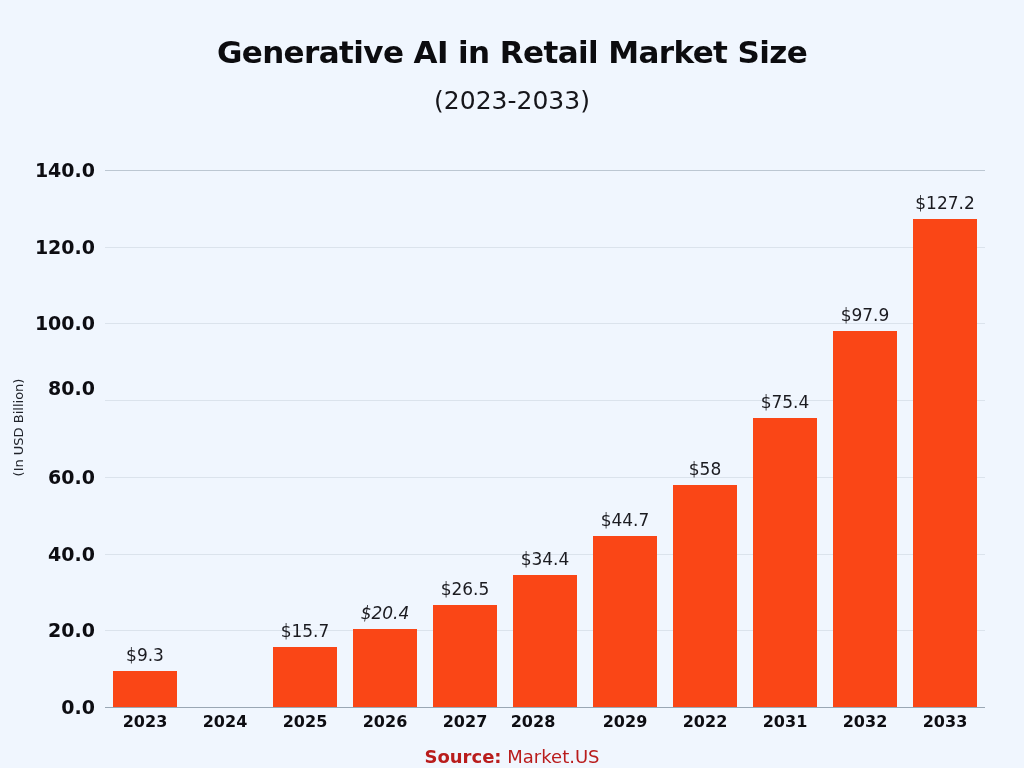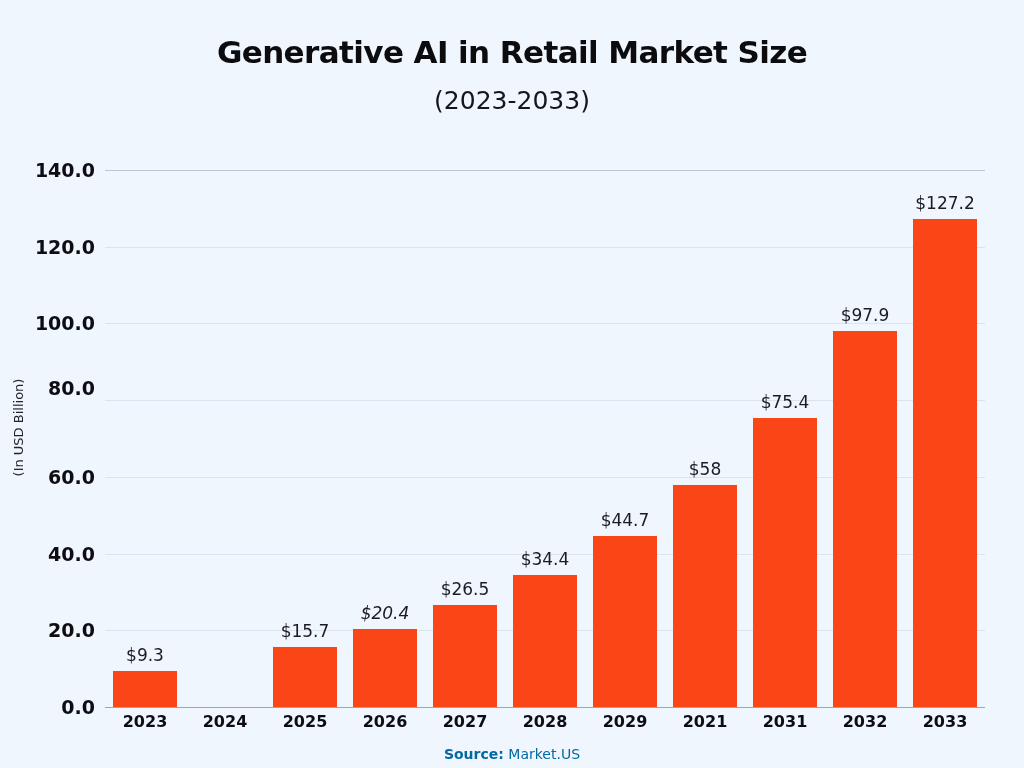--- a/index.html
+++ b/index.html
@@ -142,22 +142,22 @@
     font-family: "DejaVu Sans", sans-serif;
   }
 
   
   #source-note {
     position: absolute;
     top: 746px;
     left: 0;
     width: 1024px;
     text-align: center;
-    font-size: 14px;
-    color: #0369a1;
+    font-size: 18px;
+    color: #b91c1c;
     font-family: "DejaVu Sans", sans-serif;
   }
   #source-note .source-label { font-weight: 700; }
   #source-note .source-value { font-weight: 400; }
 </style>
 </head>
 <body>
 
 <div id="chart-title">Generative AI in Retail Market Size</div>
 <div id="chart-subtitle">(2023-2033)</div>
@@ -228,18 +228,18 @@
 <div id="source-note">
   <span class="source-label">Source:</span>
   <span class="source-value">Market.US</span>
 </div>
 
 <div class="x-tick-label" style="left: 105px;">2023</div>
 <div class="x-tick-label" style="left: 185px;">2024</div>
 <div class="x-tick-label" style="left: 265px;">2025</div>
 <div class="x-tick-label" style="left: 345px;">2026</div>
 <div class="x-tick-label" style="left: 425px;">2027</div>
-<div class="x-tick-label" style="left: 505px;">2028</div>
+<div class="x-tick-label" style="left: 493px;">2028</div>
 <div class="x-tick-label" style="left: 585px;">2029</div>
-<div class="x-tick-label" style="left: 665px;">2021</div>
+<div class="x-tick-label" style="left: 665px;">2022</div>
 <div class="x-tick-label" style="left: 745px;">2031</div>
 <div class="x-tick-label" style="left: 825px;">2032</div>
 <div class="x-tick-label" style="left: 905px;">2033</div>
 
 </body></html>

